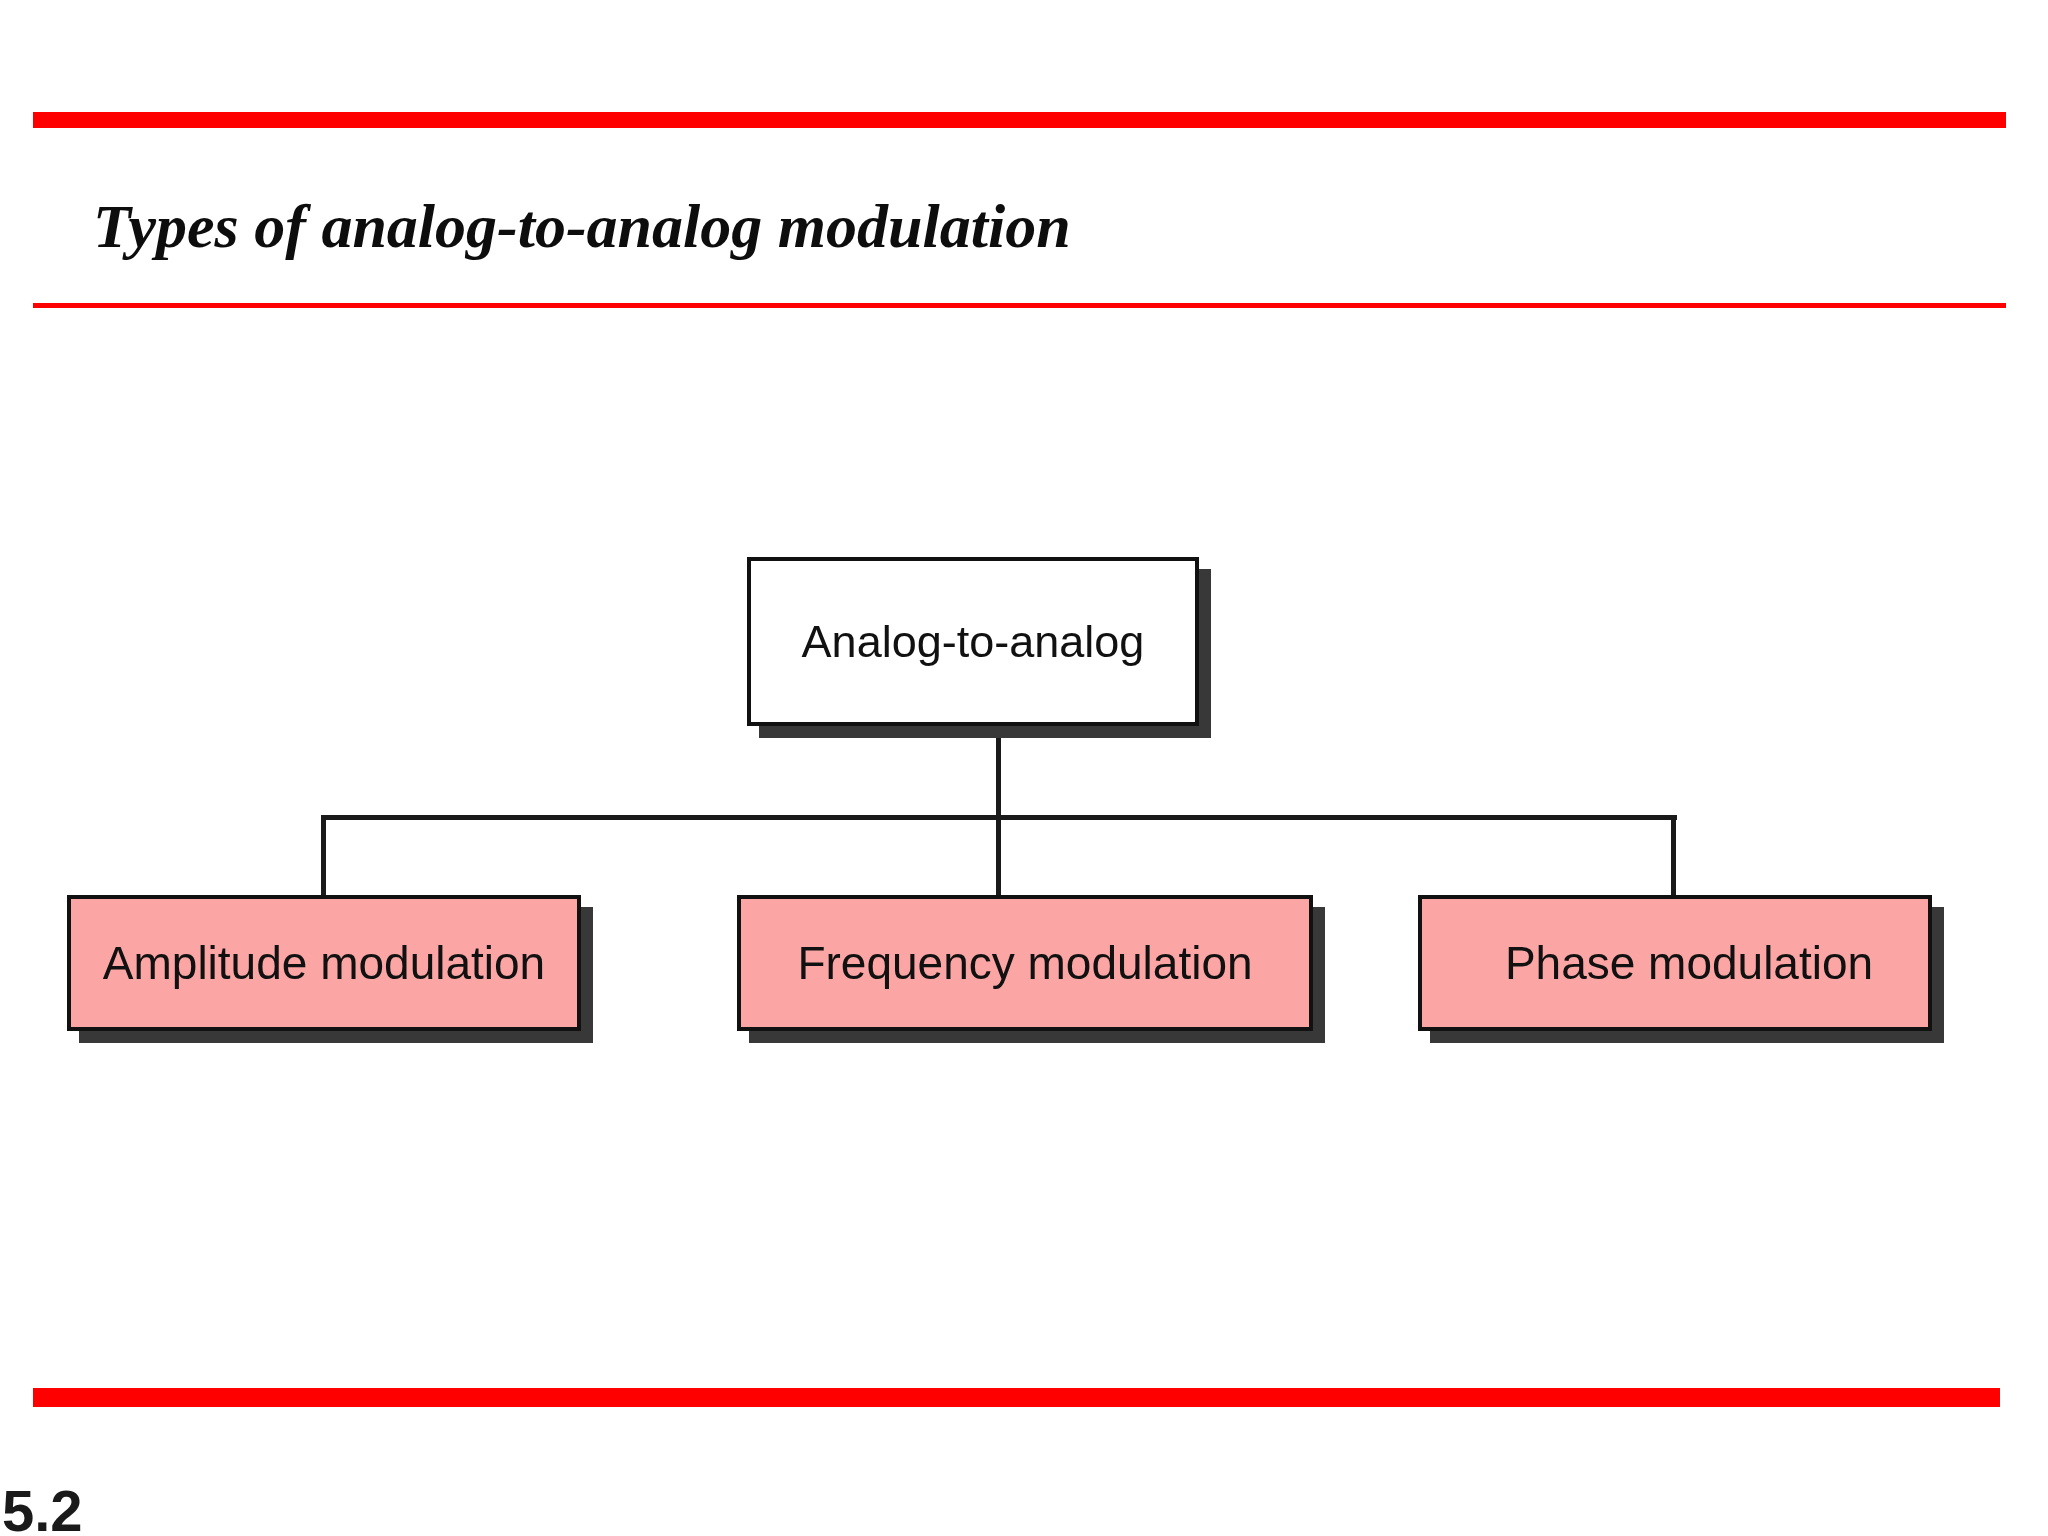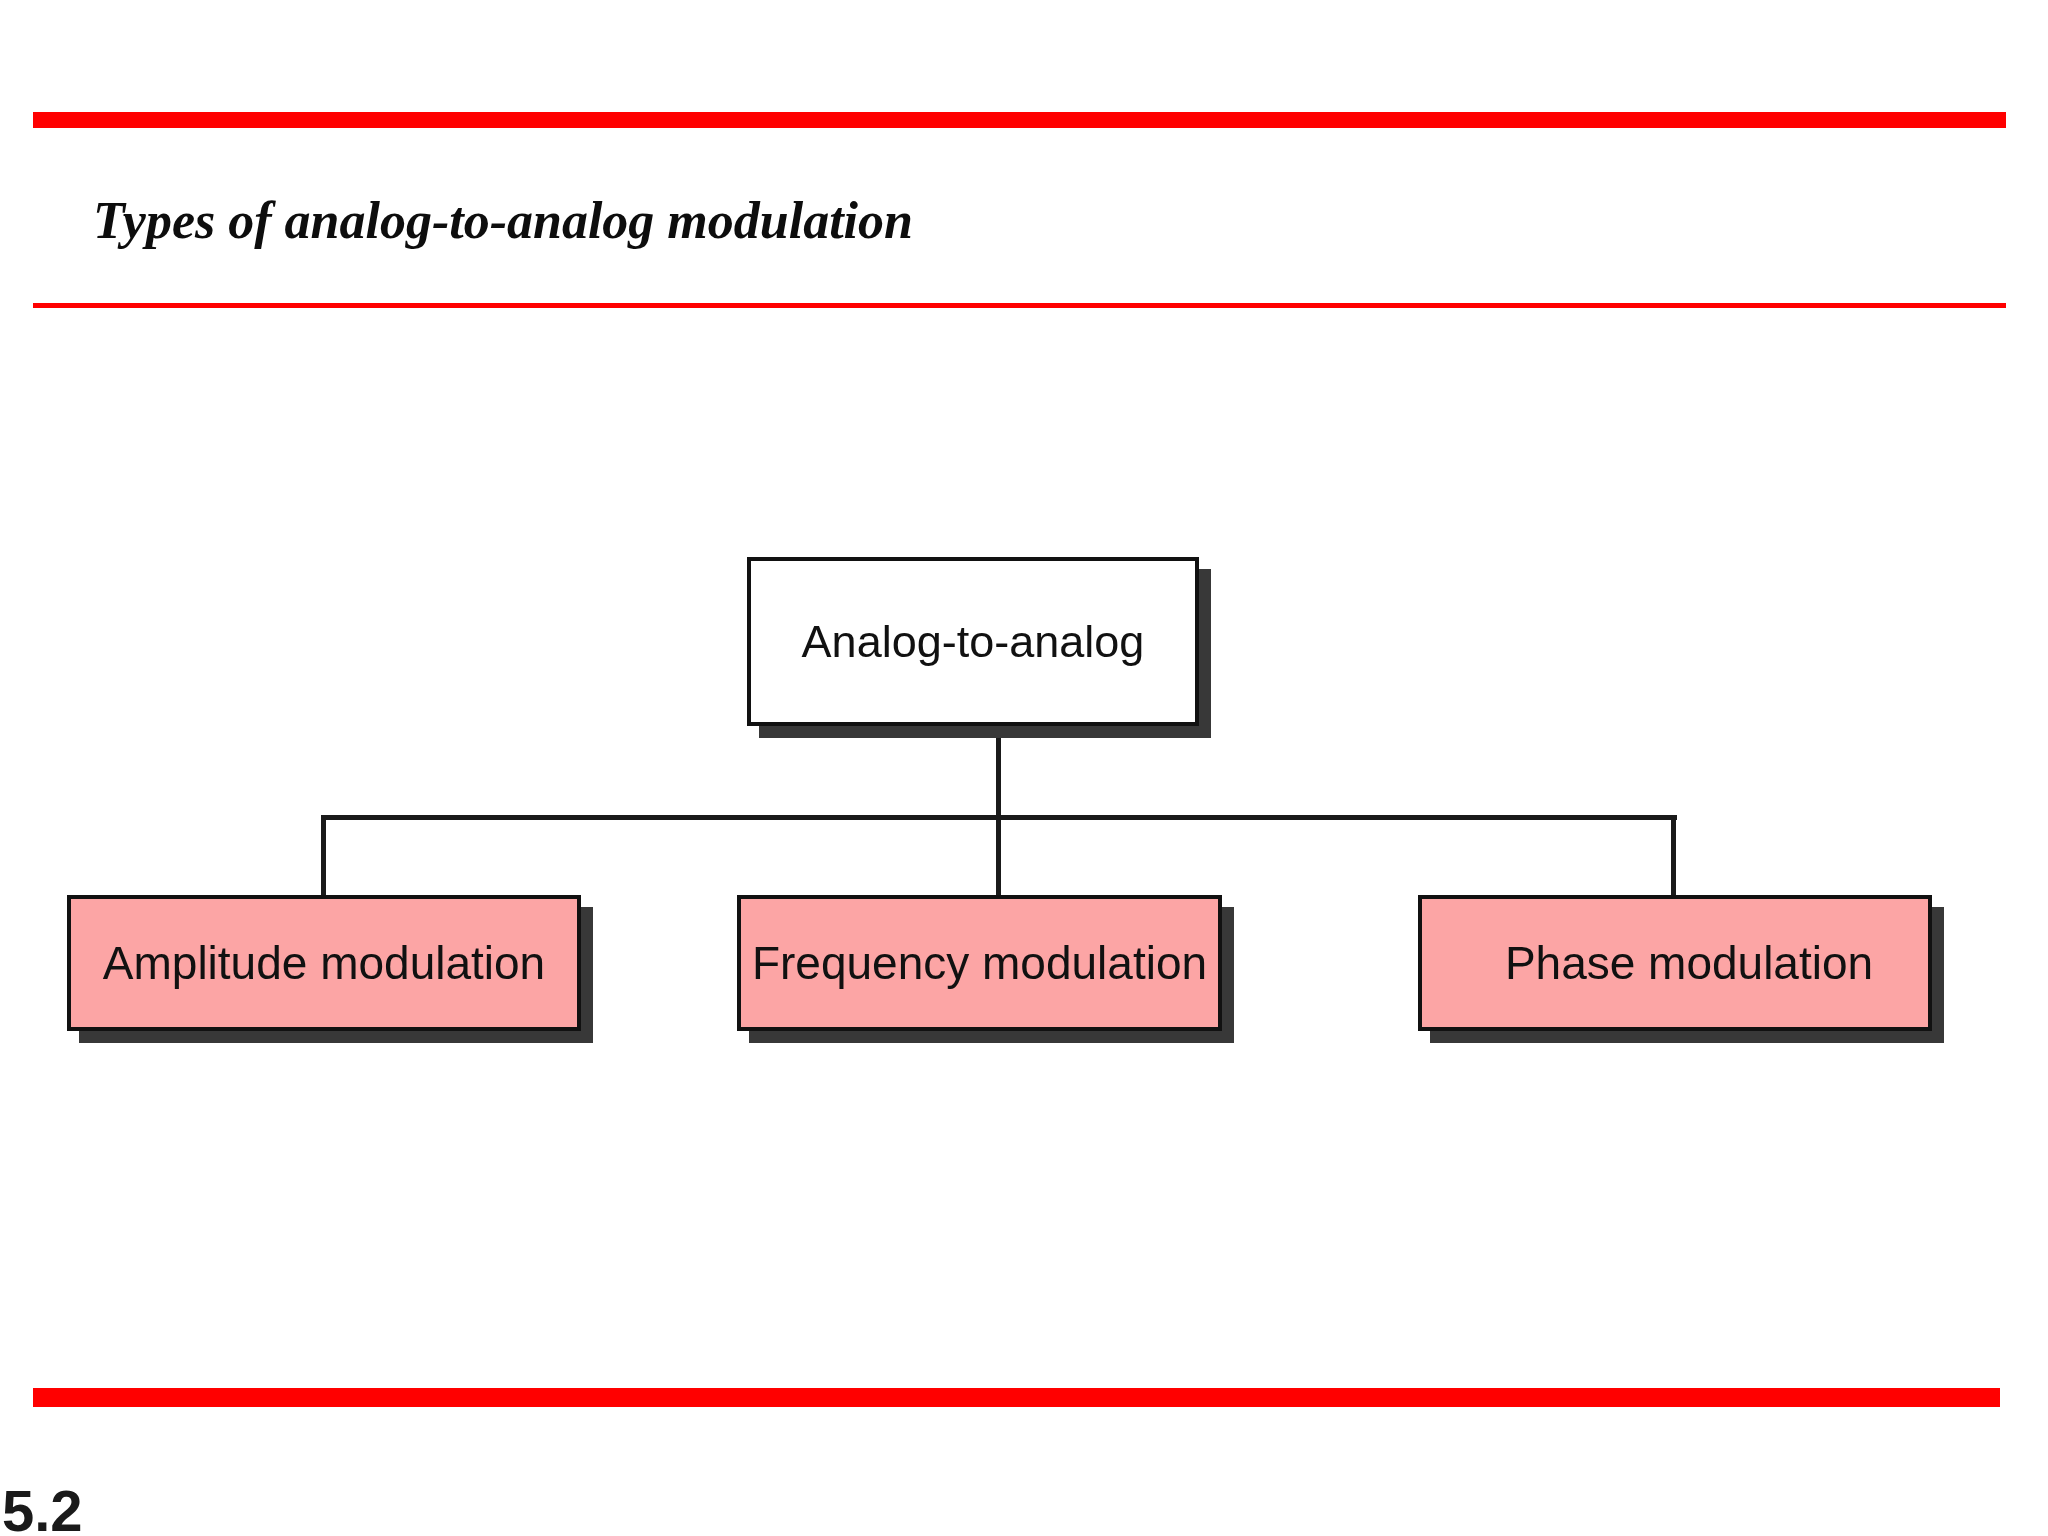--- a/index.html
+++ b/index.html
@@ -24,21 +24,21 @@
 
   
   .title {
     position: absolute;
     left: 93px;
     top: 192px;
     margin: 0;
     font-family: "Liberation Serif", serif;
     font-style: italic;
     font-weight: bold;
-    font-size: 52px;
+    font-size: 62px;
     line-height: 1.1;
     color: #0d0d0d;
     white-space: nowrap;
   }
 
   
   .connector { position: absolute; background: #1a1a1a; }
   .trunk-v { left: 996px;  top: 706px; width: 5px;    height: 191px; }
   .main-h  { left: 321px;  top: 815px; width: 1356px; height: 5px;   }
   .left-v  { left: 321px;  top: 815px; width: 5px;    height: 82px;  }
@@ -64,21 +64,21 @@
     font-size: 45px;
     line-height: 1.45;
   }
   .node-child {
     top: 895px;
     height: 136px;
     background: #fca5a5;
     font-size: 46px;
   }
   .node-amplitude { left: 67px;   width: 514px; }
-  .node-frequency { left: 737px;  width: 485px; }
+  .node-frequency { left: 737px;  width: 576px; }
   .node-phase     { left: 1418px; width: 514px; padding-left: 28px; }
 
   
   .page-number {
     position: absolute;
     left: 2px;
     top: 1482px;
     font-weight: bold;
     font-size: 58px;
     color: #1a1a1a;

